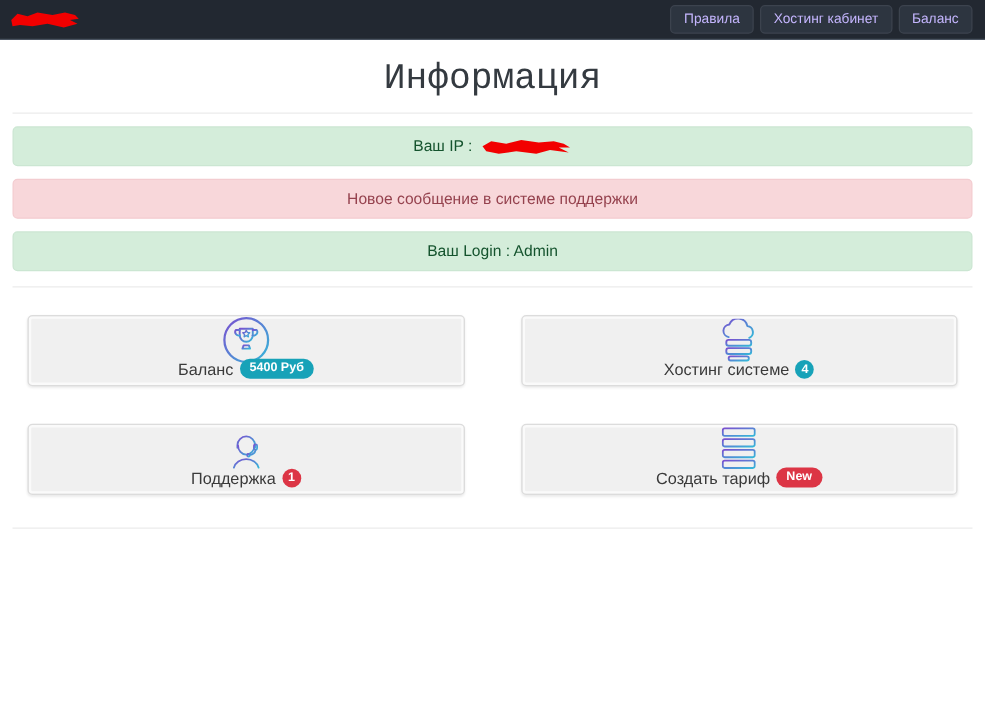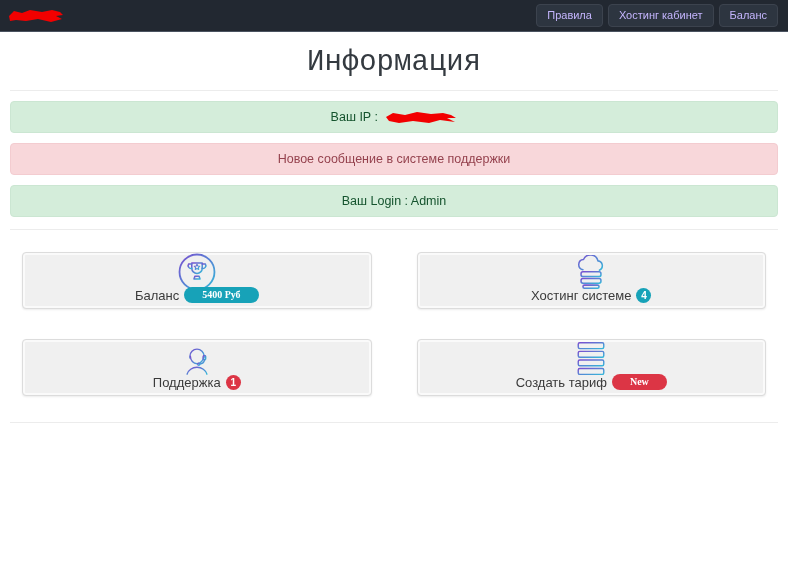--- a/index.html
+++ b/index.html
@@ -103,21 +103,21 @@
   }
   .badge {
     color: #ffffff;
     font-weight: bold;
     font-size: 10px;
     line-height: 10px;
     display: inline-flex;
     align-items: center;
     justify-content: center;
   }
-  .badge-pill { padding: 3px 18px; border-radius: 10px; font-family: Liberation Serif, serif; }
+  .badge-pill { padding: 3px 8px; border-radius: 10px; }
   .badge-circle { width: 15px; height: 15px; border-radius: 50%; padding: 0; }
   .badge-info { background: #17a2b8; }
   .badge-danger { background: #dc3545; }
 </style>
 </head>
 <body>
 
 <div class="navbar">
   <div class="brand">
     <svg class="redacted" style="margin-left:0" width="56" height="16" viewBox="0 0 56 16">

